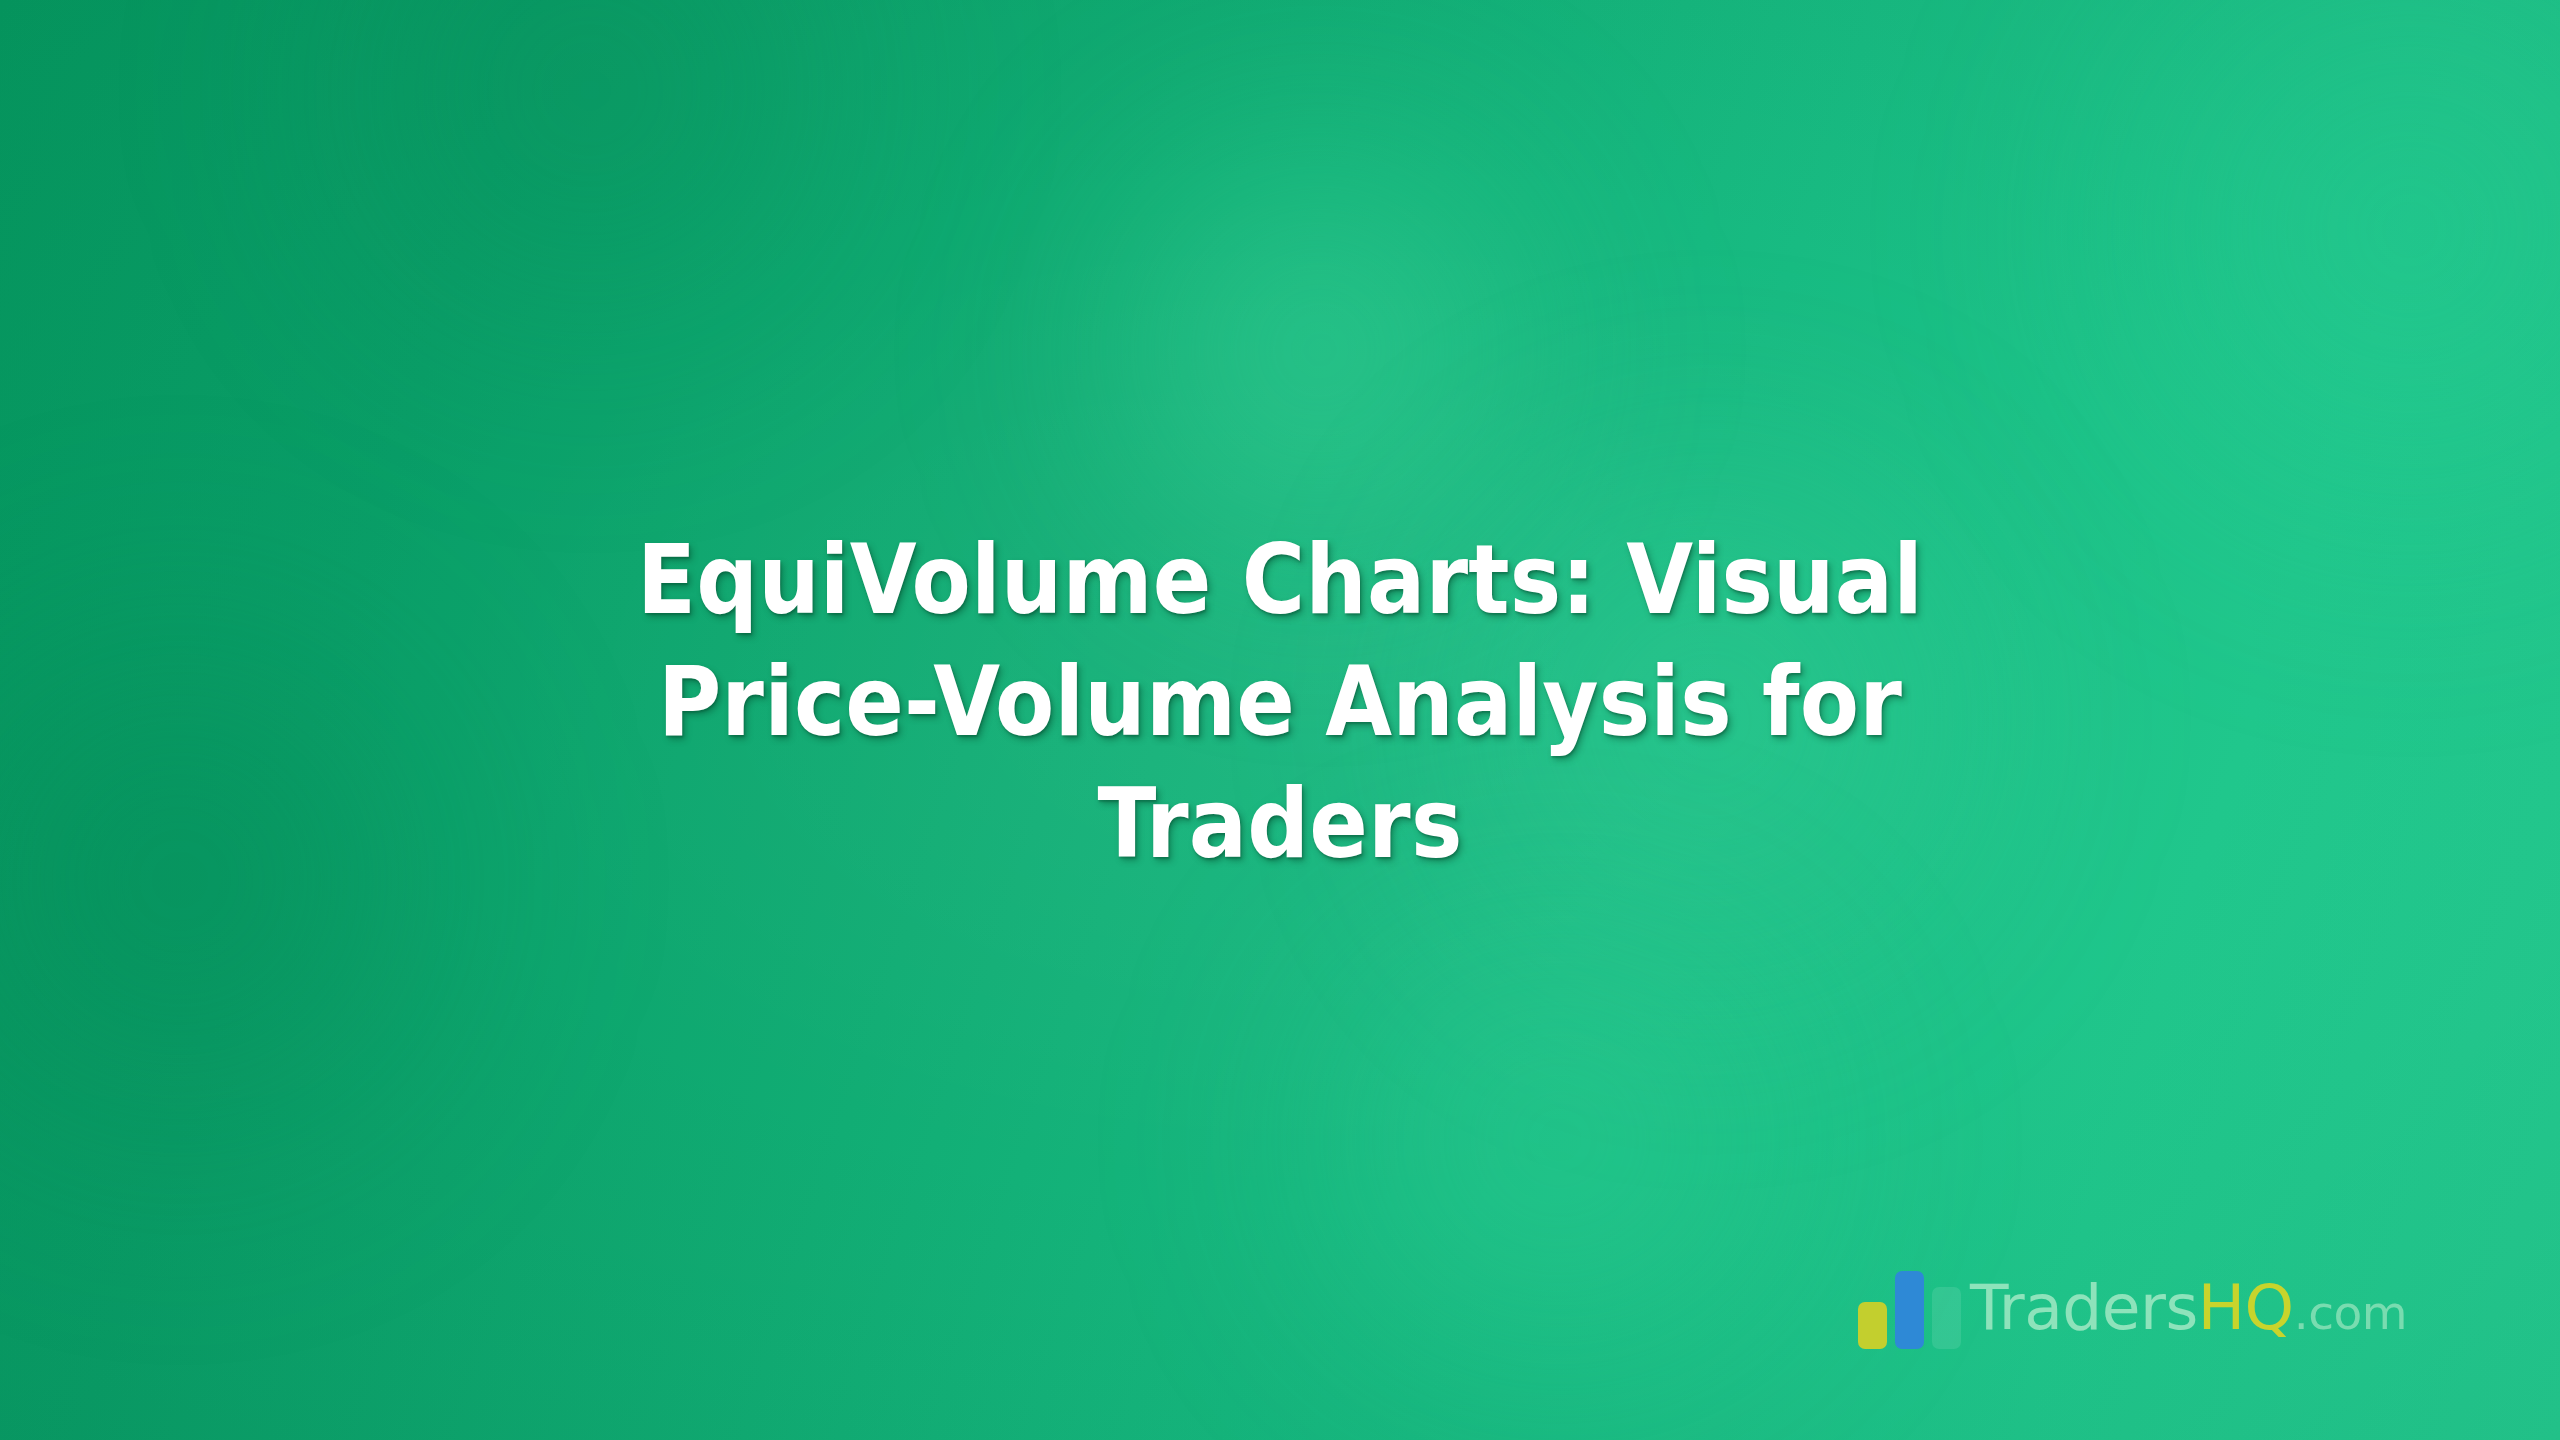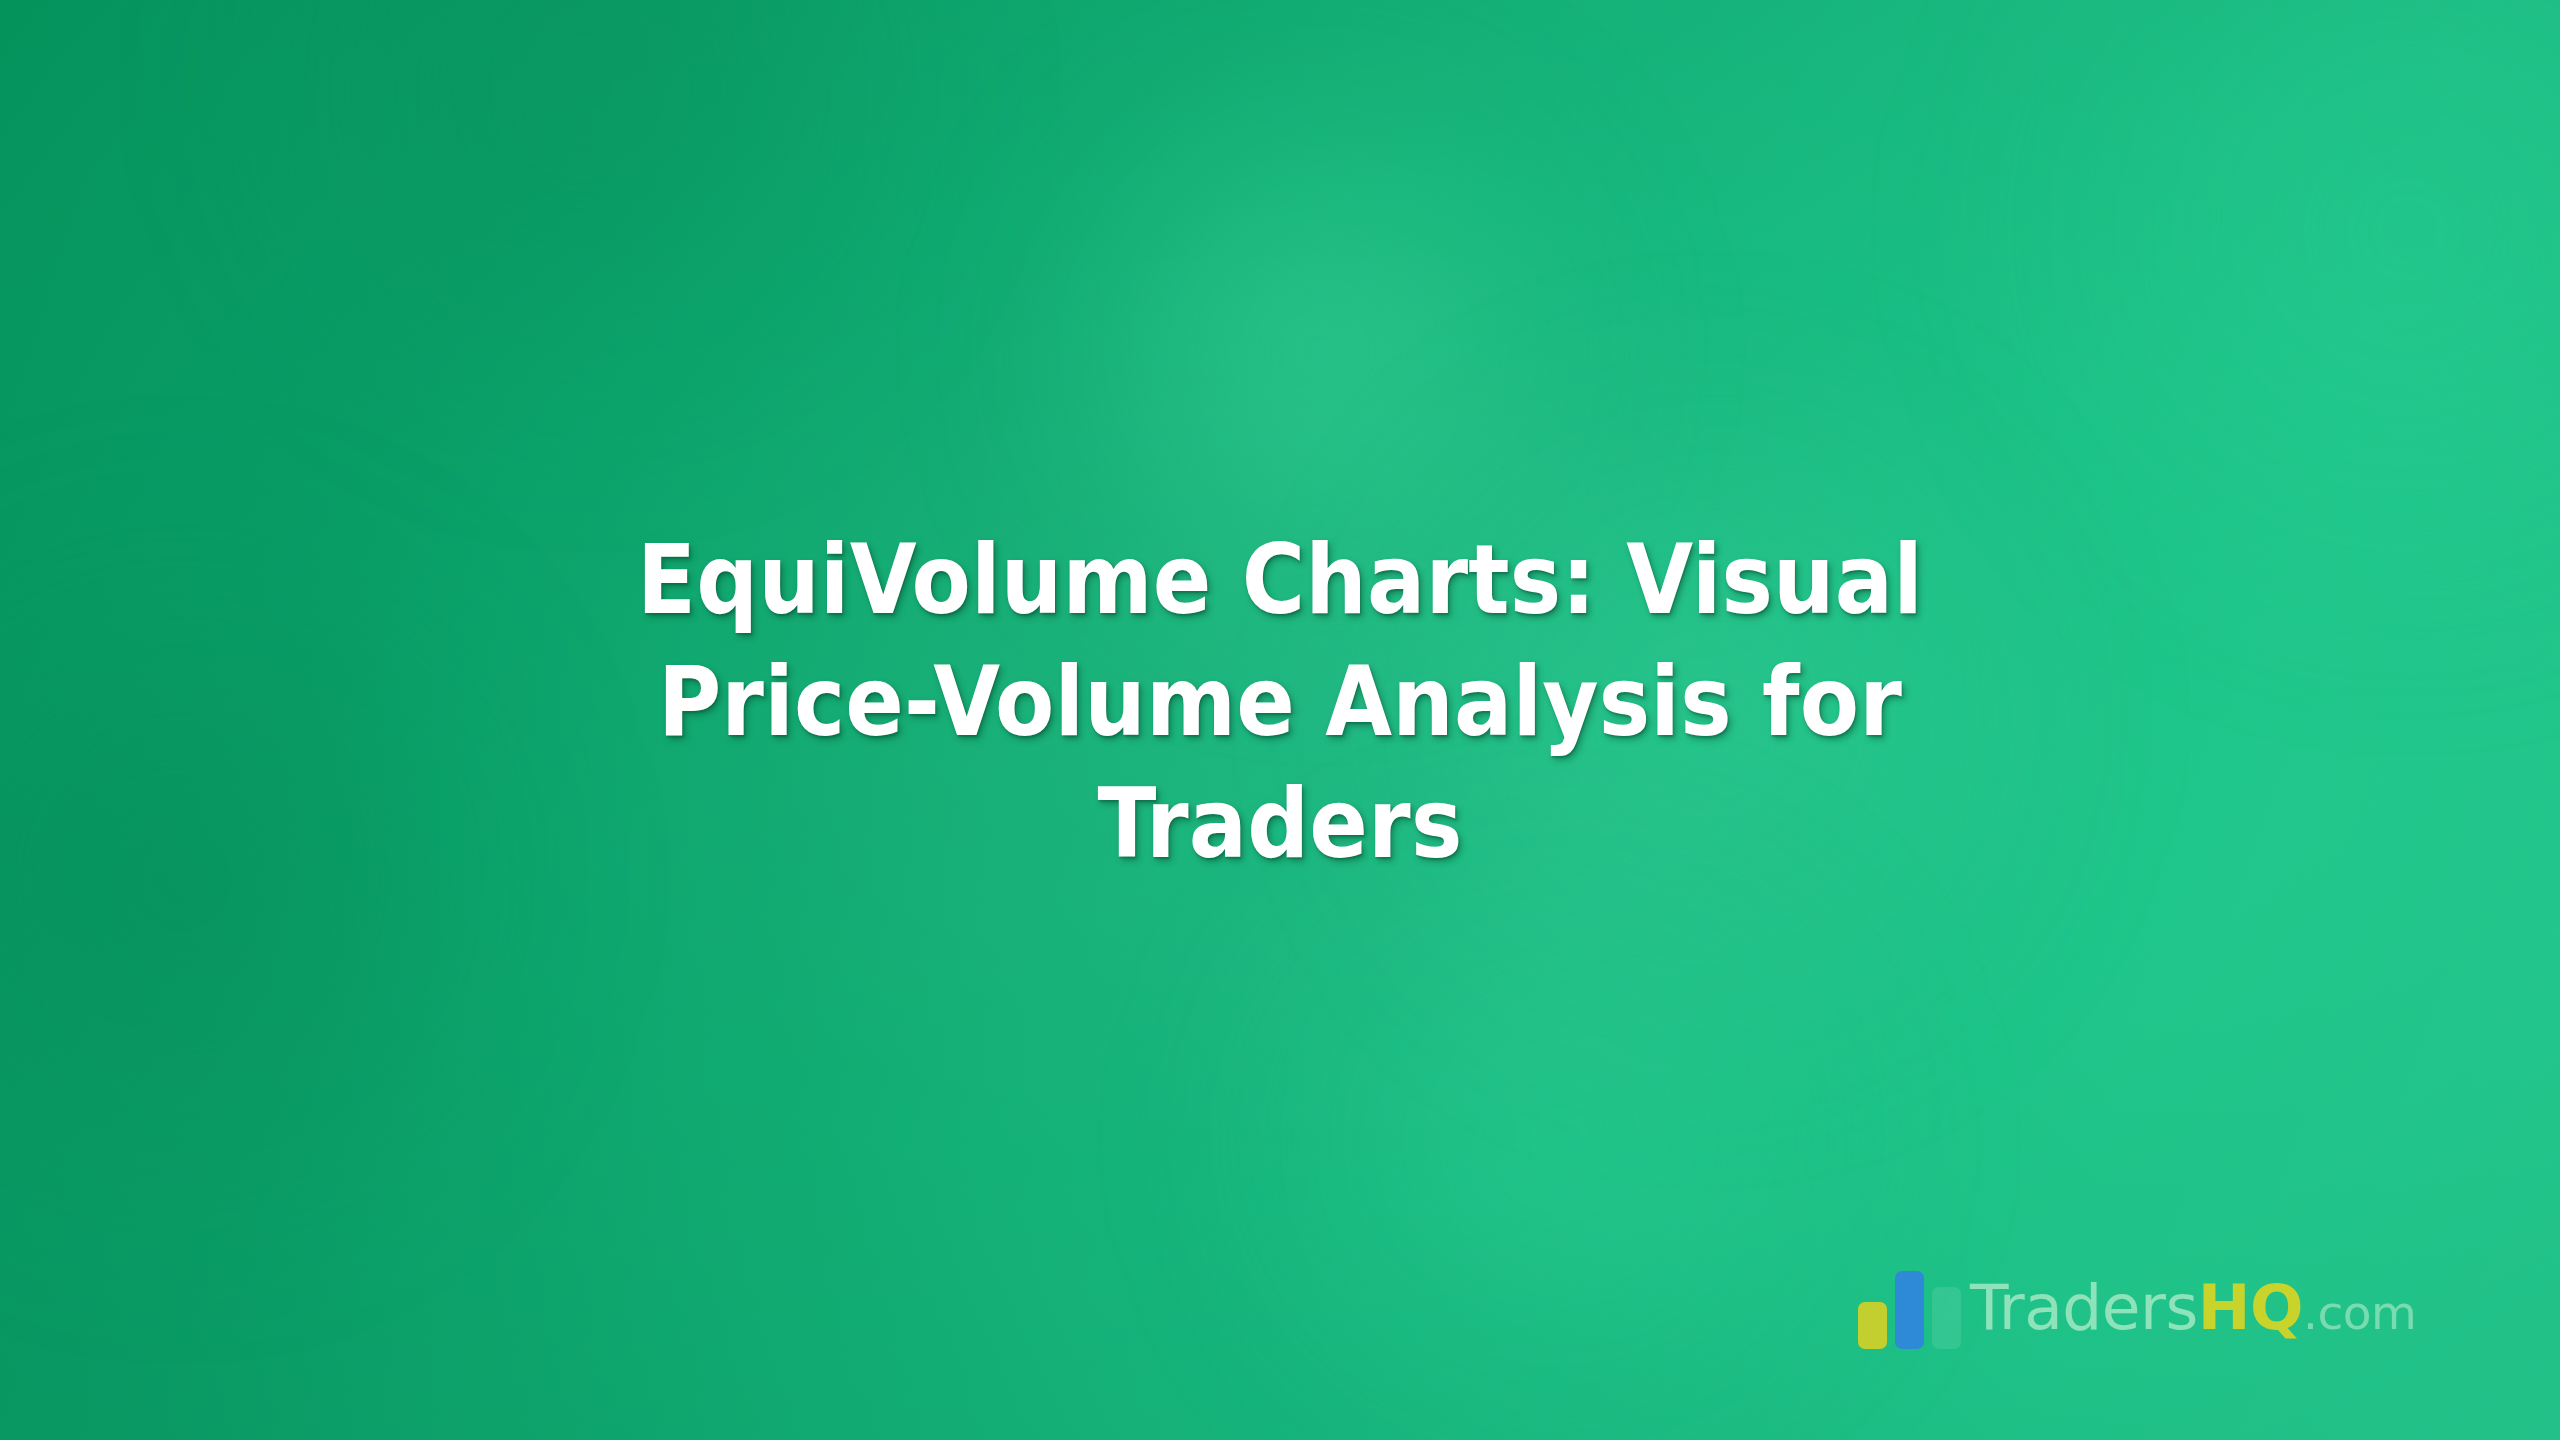--- a/index.html
+++ b/index.html
@@ -130,21 +130,21 @@
 
   #logo-wordmark {
     font-family: "DejaVu Sans", sans-serif;
     font-size: 63px;
     line-height: 1;
     white-space: nowrap;
     position: relative;
     top: -3px;
   }
   .wm-trader { color: #8ee3bb; font-weight: 400; letter-spacing: -0.5px; }
-  .wm-hq     { color: #c8d42c; font-weight: 700; letter-spacing: -0.5px; }
+  .wm-hq     { color: #c8d42c; font-weight: 400; letter-spacing: -0.5px; }
   .wm-tld    { color: #79dcb0; font-weight: 400; font-size: 47px; letter-spacing: -0.5px; margin-top: 41px; }
 </style>
 </head>
 <body>
 
 <div id="slide">
 
   <div class="bg-base"></div>
   <div class="bg-blob blob-f"></div>
   <div class="bg-blob blob-a"></div>

